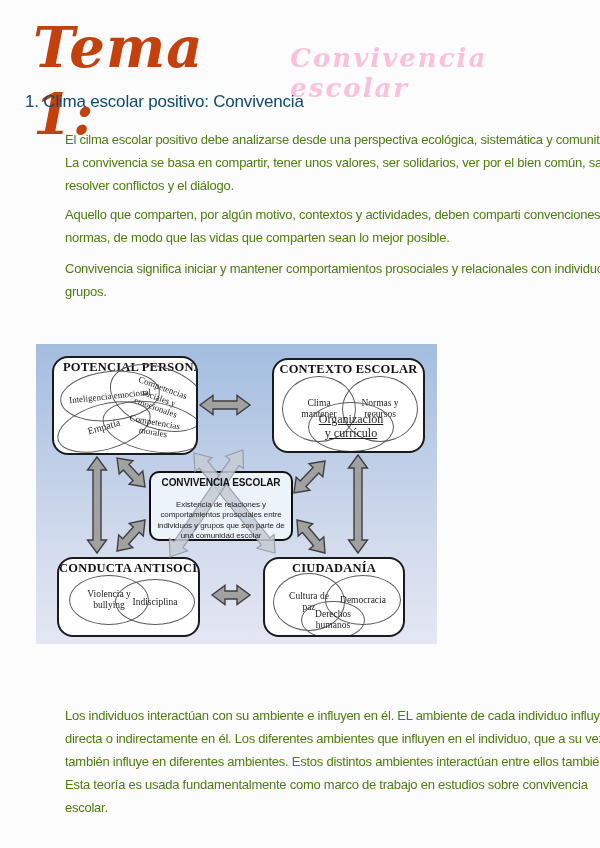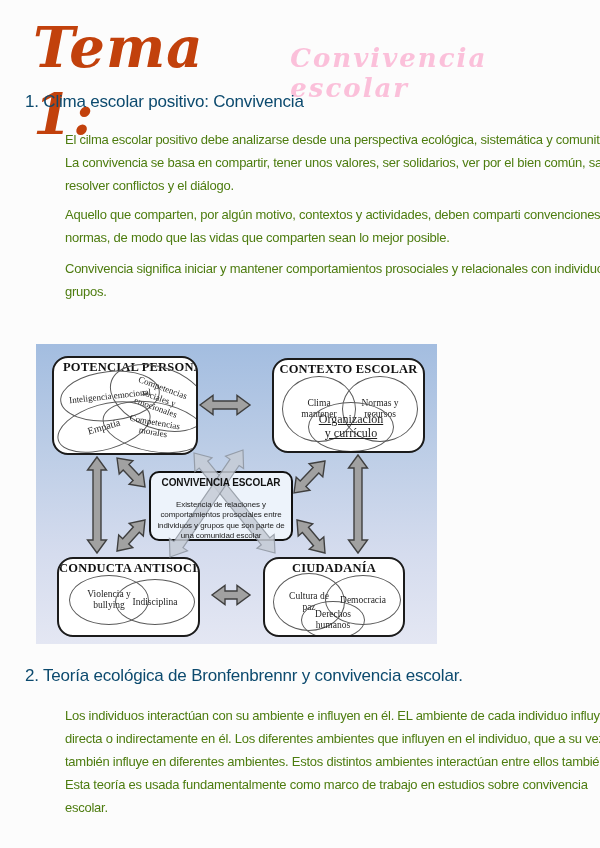--- a/index.html
+++ b/index.html
@@ -138,16 +138,15 @@
       <polygon class="arrow-solid" points="176.0,251.0 189.0,260.5 189.0,255.0 201.0,255.0 201.0,260.5 214.0,251.0 201.0,241.5 201.0,247.0 189.0,247.0 189.0,241.5"></polygon>
       <polygon class="arrow-solid" points="61.0,113.0 51.5,126.0 57.0,126.0 57.0,196.0 51.5,196.0 61.0,209.0 70.5,196.0 65.0,196.0 65.0,126.0 70.5,126.0"></polygon>
       <polygon class="arrow-solid" points="322.0,111.0 312.5,124.0 318.0,124.0 318.0,196.0 312.5,196.0 322.0,209.0 331.5,196.0 326.0,196.0 326.0,124.0 331.5,124.0"></polygon>
       <polygon class="arrow-solid" points="81.0,114.0 83.2,130.0 87.2,126.1 97.1,136.4 93.1,140.2 109.0,143.0 106.8,127.0 102.8,130.9 92.9,120.6 96.9,116.8"></polygon>
       <polygon class="arrow-solid" points="289.0,117.0 273.1,119.7 277.1,123.6 264.2,136.9 260.2,133.1 258.0,149.0 273.9,146.3 269.9,142.4 282.8,129.1 286.8,132.9"></polygon>
       <polygon class="arrow-solid" points="109.0,176.0 93.2,179.3 97.3,183.0 86.7,194.7 82.7,191.0 81.0,207.0 96.8,203.7 92.7,200.0 103.3,188.3 107.3,192.0"></polygon>
       <polygon class="arrow-solid" points="261.0,176.0 262.2,192.1 266.4,188.5 277.5,201.7 273.3,205.2 289.0,209.0 287.8,192.9 283.6,196.5 272.5,183.3 276.7,179.8"></polygon>
     </svg>
   </div>
 
-  <div class="h-pink" style="top:666px;">2. Teoría ecológica de Bronfenbrennr y convivencia escolar.</div>
   <div class="para" style="top:704px;">Los individuos interactúan con su ambiente e influyen en él. EL ambiente de cada individuo influye directa o indirectamente en él. Los diferentes ambientes que influyen en el individuo, que a su vez, también influye en diferentes ambientes. Estos distintos ambientes interactúan entre ellos también. Esta teoría es usada fundamentalmente como marco de trabajo en estudios sobre convivencia escolar.</div>
 
 </div>
 
 </body></html>

